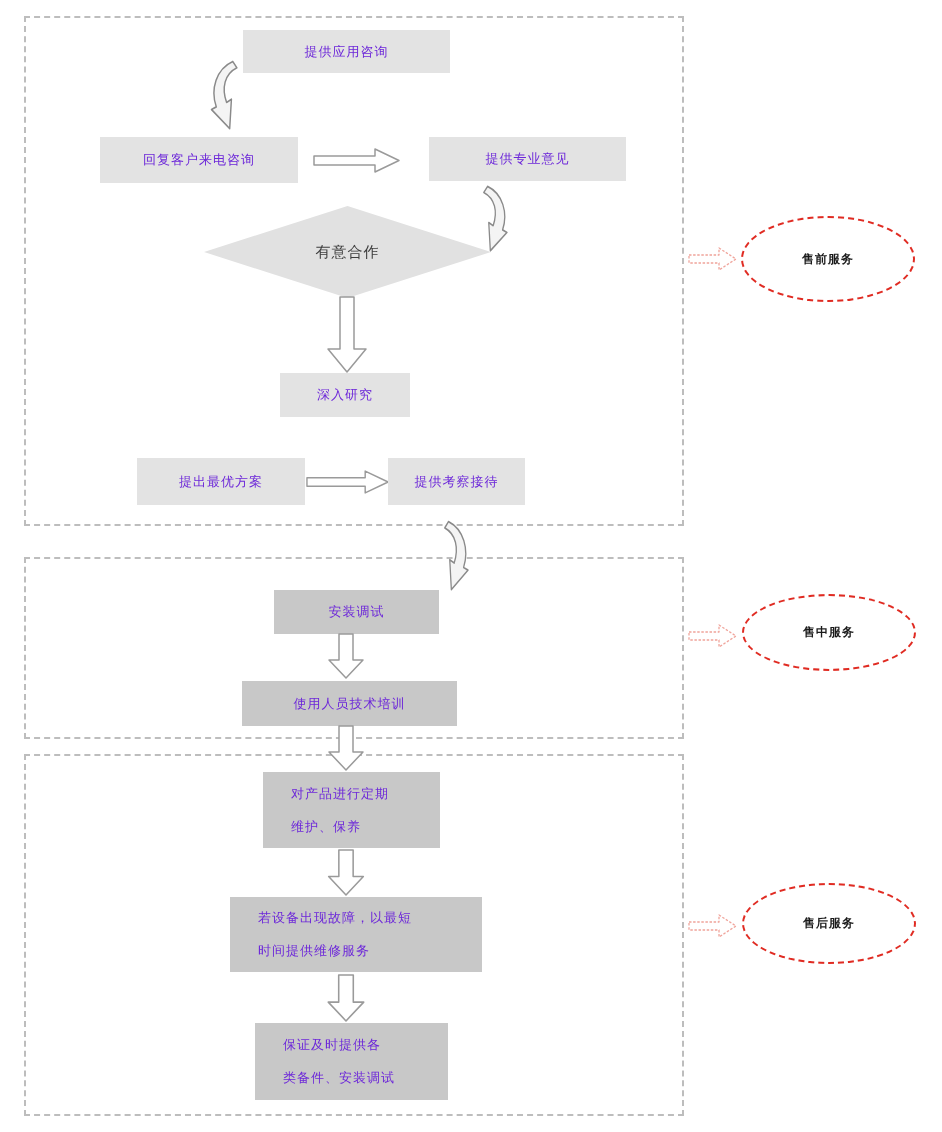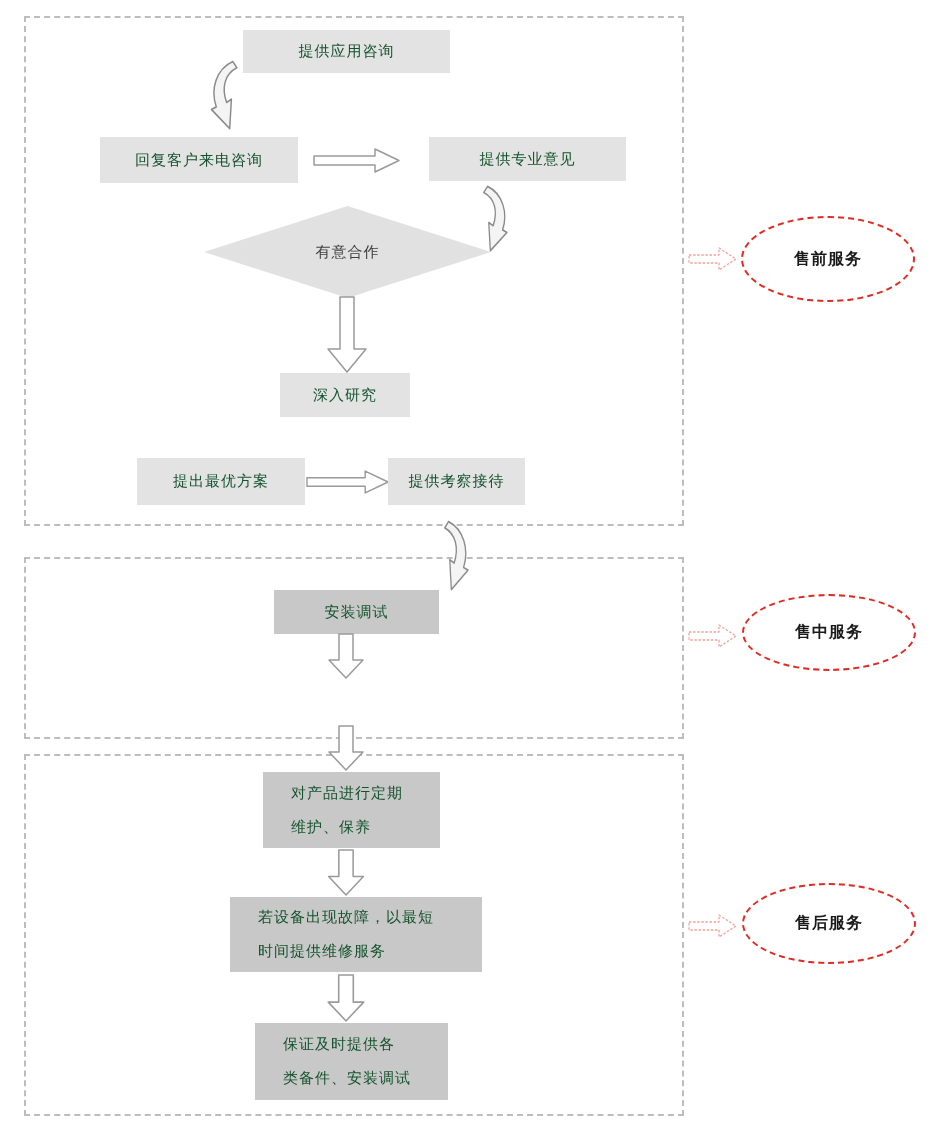--- a/index.html
+++ b/index.html
@@ -16,23 +16,23 @@
   .section {
     position: absolute;
     border: 2px dashed #bdbdbd;
     background: transparent;
   }
   .node {
     position: absolute;
     display: flex;
     align-items: center;
     justify-content: center;
-    font-size: 15px;
+    font-size: 13px;
     letter-spacing: 1px;
-    color: #14532d;
+    color: #6d28d9;
   }
   .node.light { background: #e3e3e3; }
   .node.dark  { background: #c8c8c8; }
   .node.multiline {
     flex-direction: column;
     align-items: flex-start;
     justify-content: center;
     row-gap: 15px;
     padding-left: 28px;
     box-sizing: border-box;
@@ -43,21 +43,21 @@
     left: 0; top: 0; right: 0; bottom: 0;
     display: flex; align-items: center; justify-content: center;
     font-size: 15px; letter-spacing: 1px;
   }
   .ellipse {
     position: absolute;
     border: 2px dashed #e02b22;
     border-radius: 50%;
     background: #ffffff;
     display: flex; align-items: center; justify-content: center;
-    font-size: 16px; font-weight: bold; color: #1a1a1a;
+    font-size: 12px; font-weight: bold; color: #1a1a1a;
     letter-spacing: 1px;
   }
   svg { display: block; }
 </style>
 </head>
 <body>
 
 <div class="canvas">
 
   <div class="section" style="left:24px; top:16px; width:656px; height:506px;"></div>
@@ -134,20 +134,23 @@
   <div class="node dark" style="left:274px; top:590px; width:165px; height:44px;">
     <span>安装调试</span>
   </div>
 
   <div class="abs" style="left:327px; top:633px;">
     <svg width="38" height="47" viewBox="0 0 38 47">
       <polygon points="12,1 26,1 26,27 36,27 19,45 2,27 12,27" fill="#ffffff" stroke="#9a9a9a" stroke-width="1.5" stroke-linejoin="round"></polygon>
     </svg>
   </div>
 
+  <div class="node dark" style="left:242px; top:681px; width:215px; height:45px;">
+    <span>使用人员技术培训</span>
+  </div>
 
   <div class="abs" style="left:327px; top:725px;">
     <svg width="38" height="47" viewBox="0 0 38 47">
       <polygon points="12,1 26,1 26,27 36,27 19,45 2,27 12,27" fill="#ffffff" stroke="#9a9a9a" stroke-width="1.5" stroke-linejoin="round"></polygon>
     </svg>
   </div>
 
   <div class="node dark multiline" style="left:263px; top:772px; width:177px; height:76px;">
     <span>对产品进行定期</span>
     <span>维护、保养</span>

